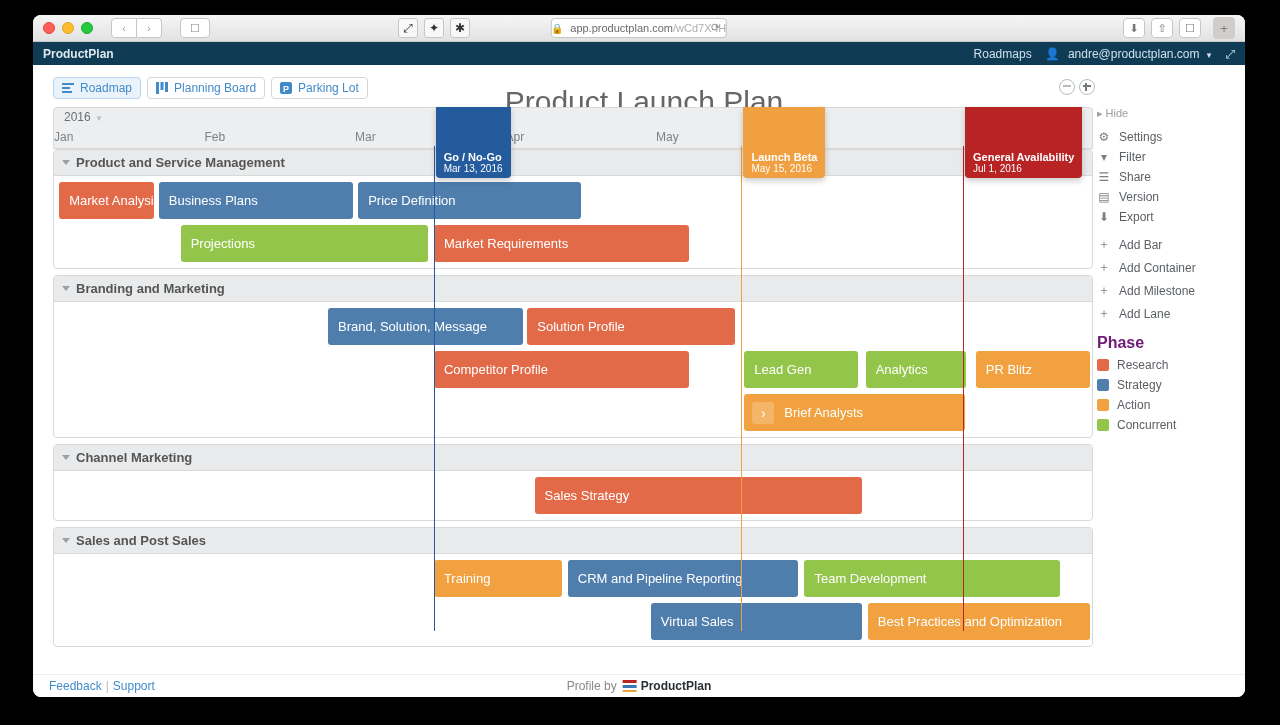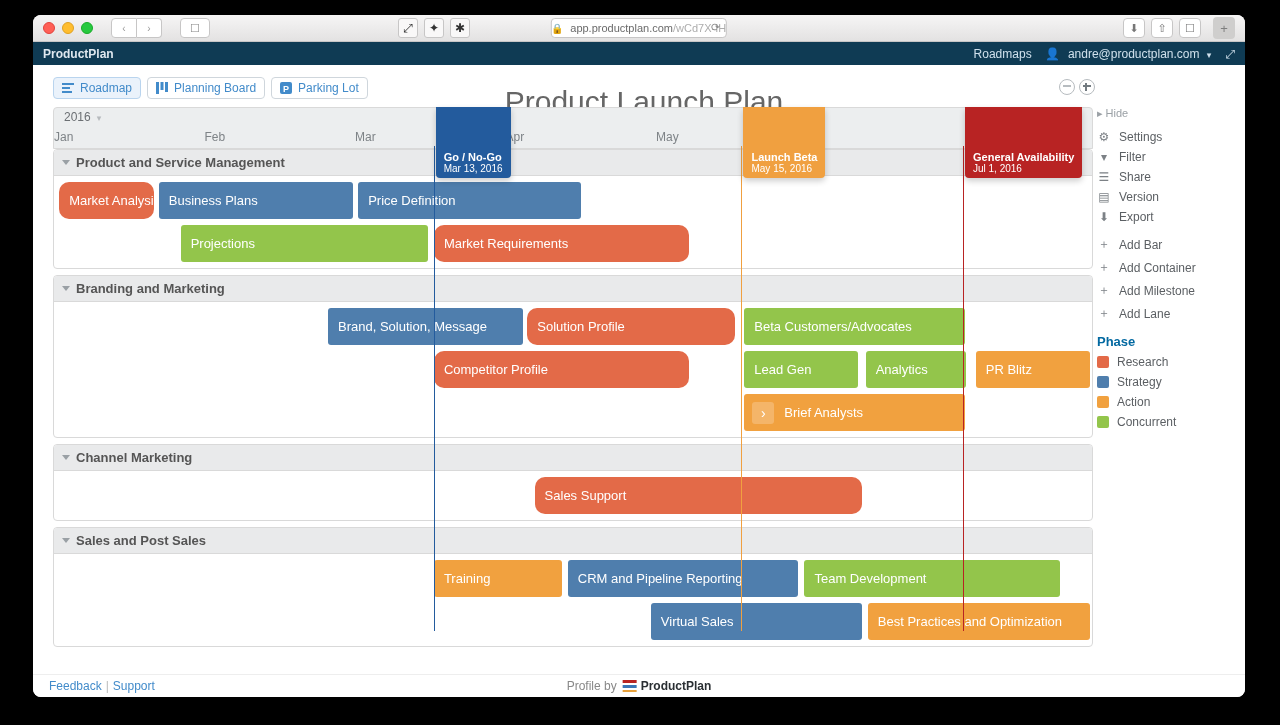--- a/index.html
+++ b/index.html
@@ -84,28 +84,28 @@
   
   .lanes{position:absolute;left:0;right:0;top:42px;bottom:0;overflow:hidden;}
   .lane{border:1px solid var(--panel-border);border-radius:4px;margin-bottom:6px;background:#fff;overflow:hidden;position:relative;}
   .lane-head{background:var(--lane-head);padding:5px 8px;display:flex;align-items:center;gap:6px;font-size:13px;color:#555;font-weight:600;border-bottom:1px solid var(--panel-border);}
   .chev-d{display:inline-block;width:0;height:0;border-left:4px solid transparent;border-right:4px solid transparent;border-top:5px solid #9aa0a5;}
   .lane-body{position:relative;background:#fff;}
   .row{position:relative;height:37px;margin:6px 0;}
   .bar{position:absolute;top:0;height:37px;border-radius:3px;color:#fff;font-size:13px;display:flex;align-items:center;padding:0 10px;box-sizing:border-box;white-space:nowrap;cursor:pointer;}
   .bar.small-pad{padding-left:40px;}
   .bar .more{position:absolute;left:8px;top:8px;width:22px;height:22px;background:rgba(255,255,255,.22);border-radius:3px;display:flex;align-items:center;justify-content:center;font-size:14px;}
-  .c-research{background:var(--c-research);border-radius:10px;} .c-strategy{background:var(--c-strategy);} .c-action{background:var(--c-action);} .c-concurrent{background:var(--c-concurrent);}
+  .c-research{background:var(--c-research);} .c-strategy{background:var(--c-strategy);} .c-action{background:var(--c-action);} .c-concurrent{background:var(--c-concurrent);}
 
   
   .sb-hide{font-size:11px;color:#9aa0a5;margin-bottom:10px;cursor:pointer;}
   .sb-list{display:flex;flex-direction:column;gap:6px;margin-bottom:12px;}
   .sb-item{display:flex;align-items:center;gap:8px;color:#5b5f63;cursor:pointer;font-size:12px;}
   .sb-item .ic{width:14px;text-align:center;color:#7c8186;font-size:12px;}
-  .sb-title{font-weight:700;color:#0369a1;margin-bottom:6px;font-size:13px;}
+  .sb-title{font-weight:700;color:#701a75;margin-bottom:6px;font-size:16px;}
   .legend{display:flex;flex-direction:column;gap:6px;}
   .leg{display:flex;align-items:center;gap:8px;font-size:12px;}
   .sw{width:12px;height:12px;border-radius:2px;display:inline-block;}
 
   
   .footer{position:absolute;left:0;right:0;bottom:0;height:22px;background:#fff;border-top:1px solid #eee;display:flex;align-items:center;font-size:12px;color:var(--link);padding:0 16px;}
   .footer .sep{color:#bbb;margin:0 4px;}
   .footer .powered{position:absolute;left:50%;transform:translateX(-50%);color:#888;display:flex;align-items:center;gap:6px;font-size:12px;}
   .pp-logo{display:inline-flex;align-items:center;font-weight:700;color:#2a2f33;}
   .pp-logo .bars{display:inline-block;width:14px;height:12px;margin-right:4px;background:
@@ -257,23 +257,20 @@
                     <span>Branding and Marketing</span>
                   </div>
                   <div class="lane-body">
                     <div class="row">
                       <div class="bar c-strategy" style="left: 26.4%; width: 18.8%;">
                         <span>Brand, Solution, Message</span>
                       </div>
                       <div class="bar c-research" style="left: 45.6%; width: 20%;">
                         <span>Solution Profile</span>
                       </div>
-                      <div class="bar c-concurrent" style="left: 66.5%; width: 21.3%;">
-                        <span>Beta Customers/Advocates</span>
-                      </div>
                     </div>
                     <div class="row">
                       <div class="bar c-research" style="left: 36.6%; width: 24.6%;">
                         <span>Competitor Profile</span>
                       </div>
                       <div class="bar c-concurrent" style="left: 66.5%; width: 11%;">
                         <span>Lead Gen</span>
                       </div>
                       <div class="bar c-concurrent" style="left: 78.2%; width: 9.7%;">
                         <span>Analytics</span>
@@ -291,21 +288,21 @@
                   </div>
                 </div>
                 <div class="lane">
                   <div class="lane-head">
                     <span class="chev-d"></span>
                     <span>Channel Marketing</span>
                   </div>
                   <div class="lane-body">
                     <div class="row">
                       <div class="bar c-research" style="left: 46.3%; width: 31.5%;">
-                        <span>Sales Support</span>
+                        <span>Sales Strategy</span>
                       </div>
                     </div>
                   </div>
                 </div>
                 <div class="lane">
                   <div class="lane-head">
                     <span class="chev-d"></span>
                     <span>Sales and Post Sales</span>
                   </div>
                   <div class="lane-body">

